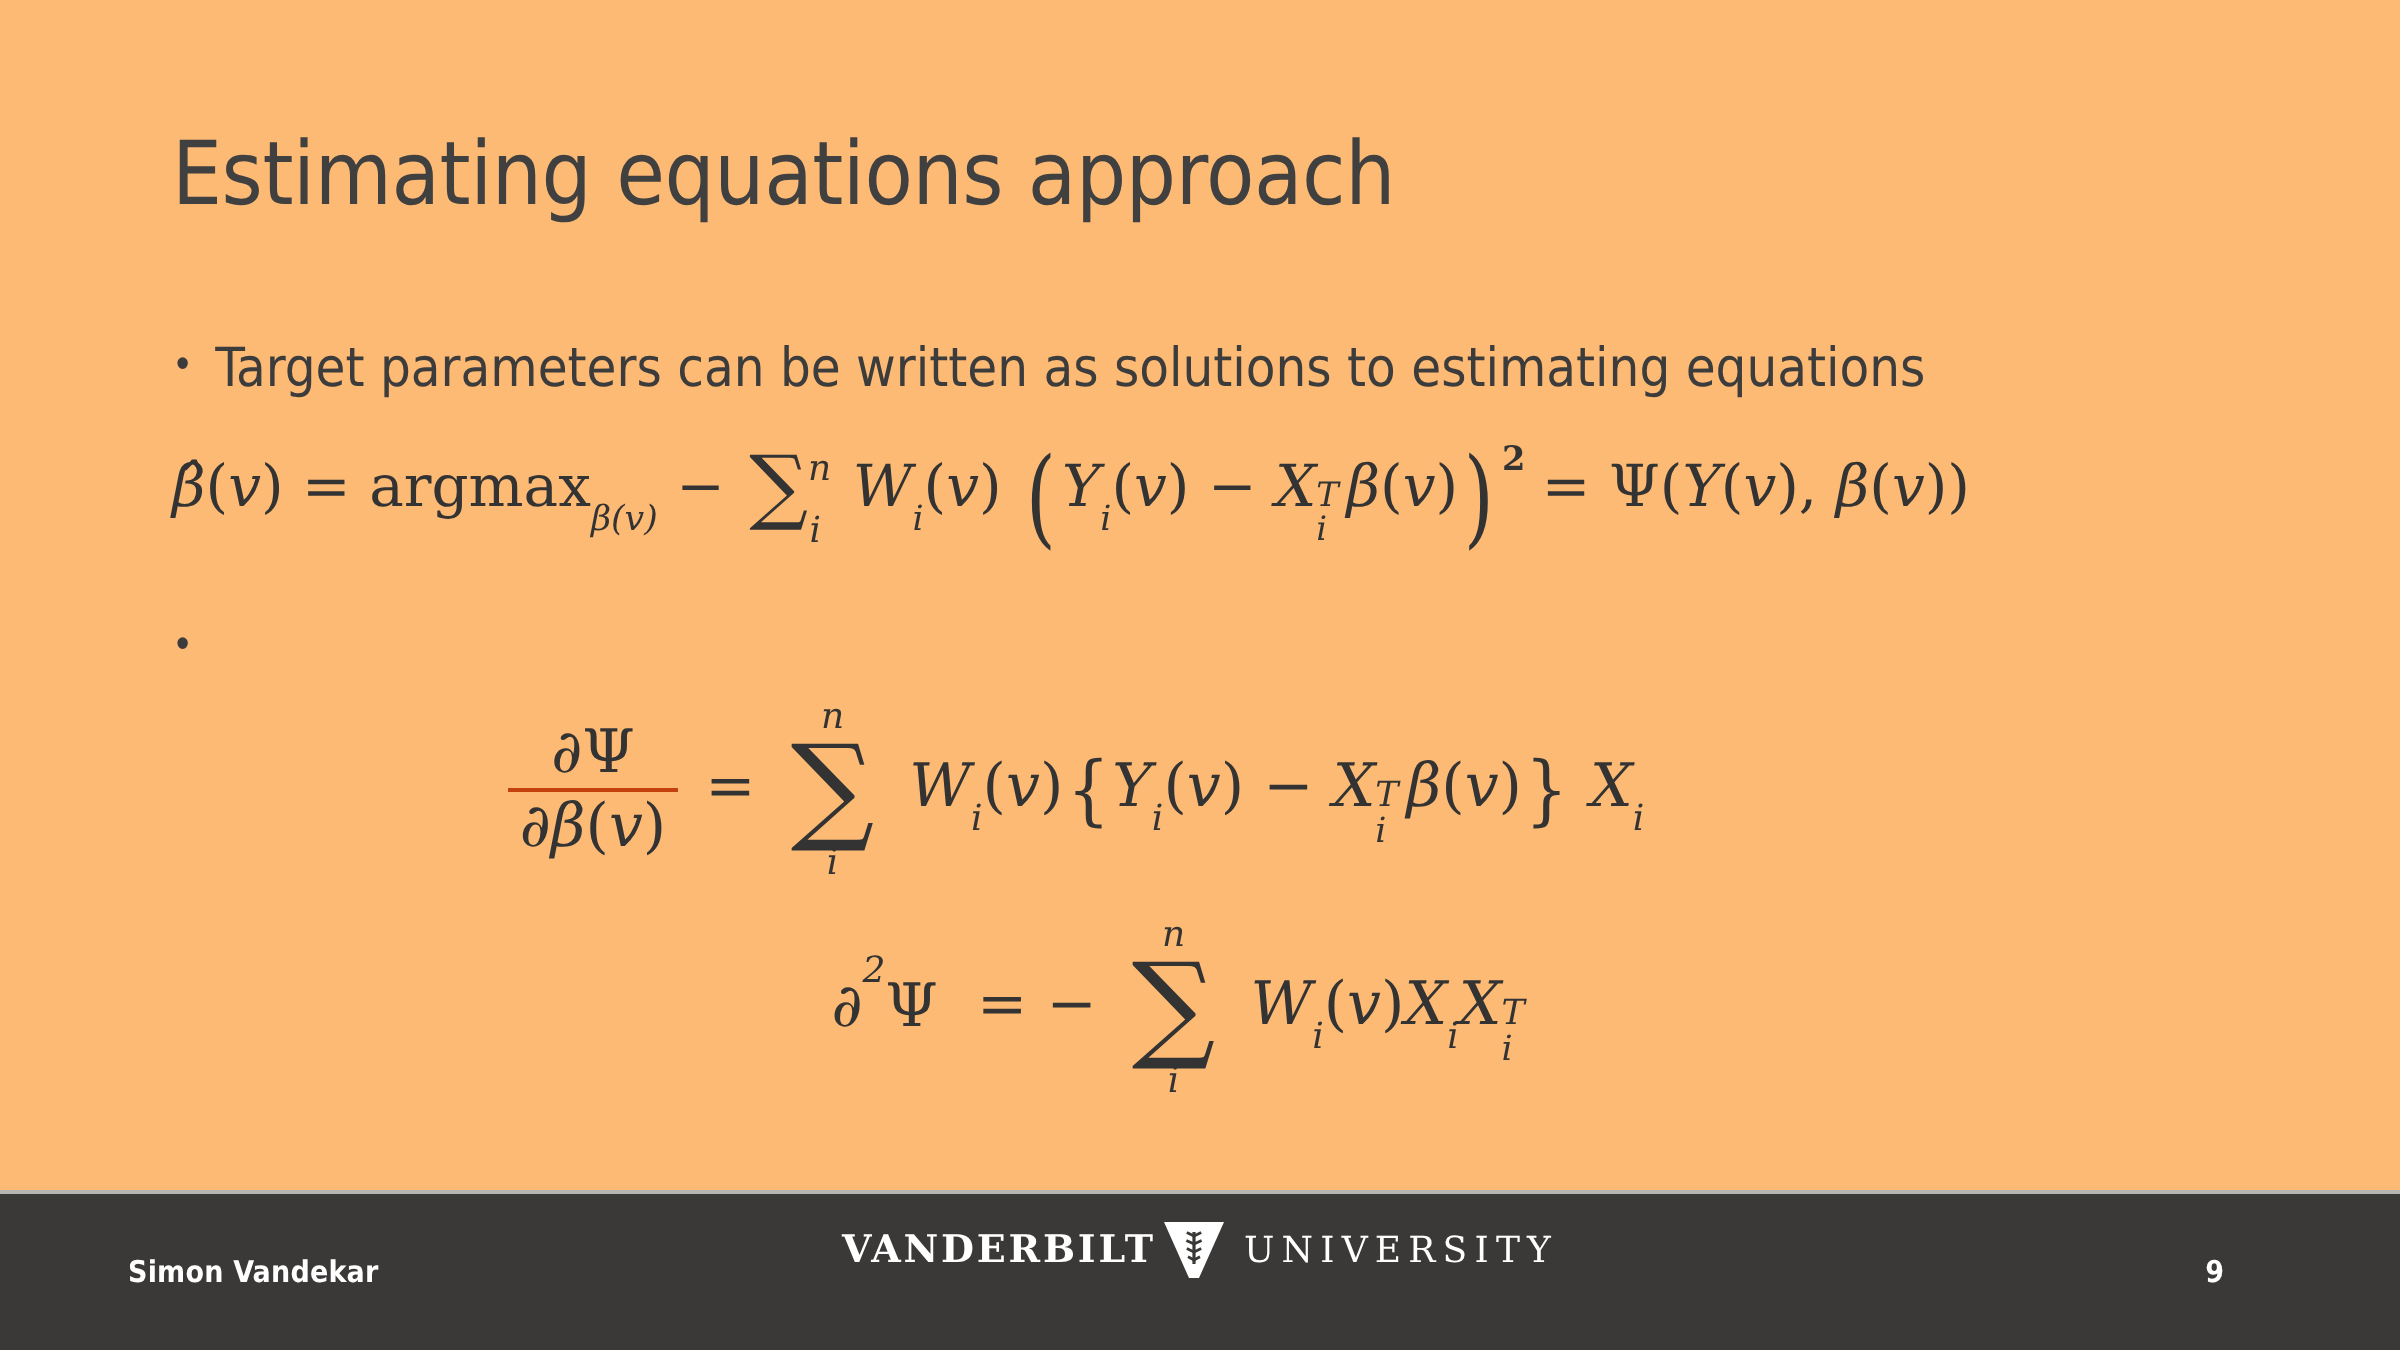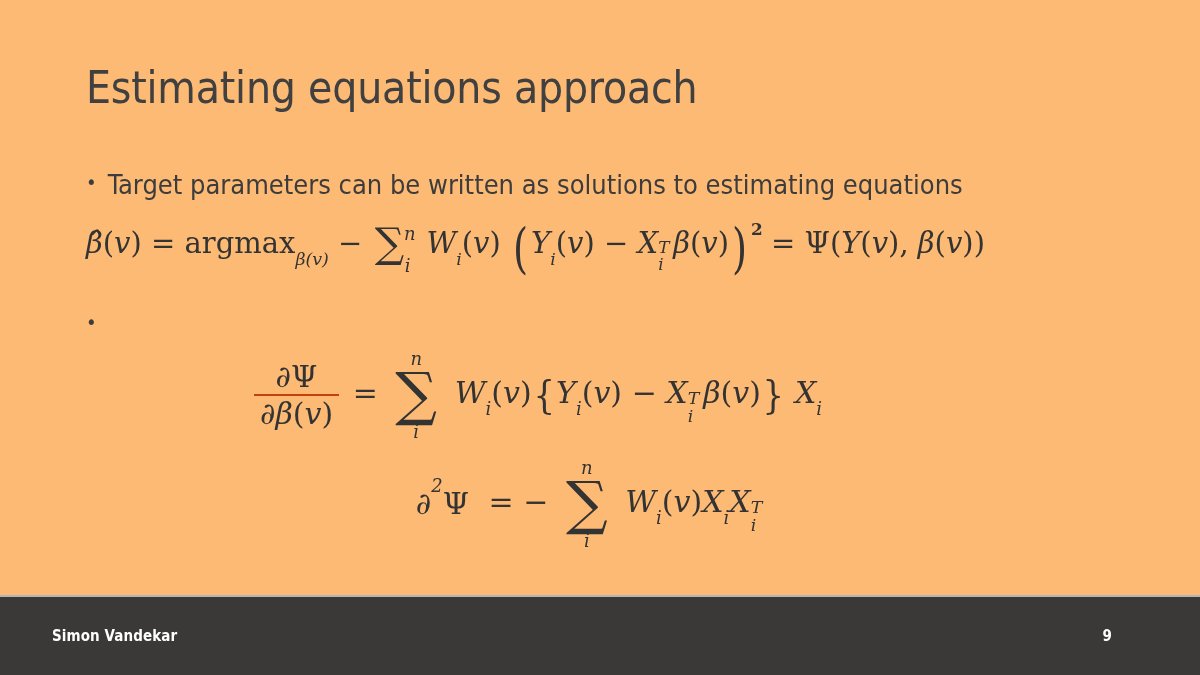--- a/index.html
+++ b/index.html
@@ -221,21 +221,21 @@
     position: absolute;
     left: 0;
     bottom: 0;
     width: 1200px;
     height: 78px;
     background: #3a3937;
     border-top: 2px solid #b6b5b2;
   }
   .footer-author {
     position: absolute;
-    left: 52px;
+    left: 64px;
     top: 30px;
     color: #ffffff;
     font-family: "DejaVu Sans Condensed", "Liberation Sans Narrow", "Liberation Sans", sans-serif;
     font-size: 15px;
     font-weight: 700;
     letter-spacing: 0.1px;
   }
   .footer-page {
     position: absolute;
     right: 88px;
@@ -352,18 +352,29 @@
       </span>
       <span class="mi">W</span><sub class="sb">i</sub><span class="mup">(</span><span class="mi">v</span><span class="mup">)</span><span class="mi">X</span><sub class="sb">i</sub><span class="mi">X</span><span class="supsub"><span class="s-up">T</span><span class="s-lo">i</span></span>
     </div>
 
   </div>
 
   <div class="footer">
     <div class="footer-author">Simon Vandekar</div>
 
     <div class="logo">
+      <div class="logo-row1">
+        <span class="logo-vanderbilt">VANDERBILT</span>
+        <span class="logo-mark">
+          <svg viewBox="0 0 34 30" width="34" height="30" aria-hidden="true">
+            <path d="M2 1 H32 L19.5 29 H14.5 Z" fill="#ffffff"></path>
+            <path d="M17 6 L17 22" stroke="#3a3937" stroke-width="1.6" fill="none"></path>
+            <path d="M17 8 L13.4 6.2 M17 8 L20.6 6.2 M17 12 L13.2 10.2 M17 12 L20.8 10.2 M17 16 L13.4 14.3 M17 16 L20.6 14.3 M17 20 L14 18.4 M17 20 L20 18.4" stroke="#3a3937" stroke-width="1.4" fill="none"></path>
+          </svg>
+        </span>
+        <span class="logo-university">UNIVERSITY</span>
+      </div>
     </div>
 
     <div class="footer-page">9</div>
   </div>
 
 </div>
 
 </body></html>

